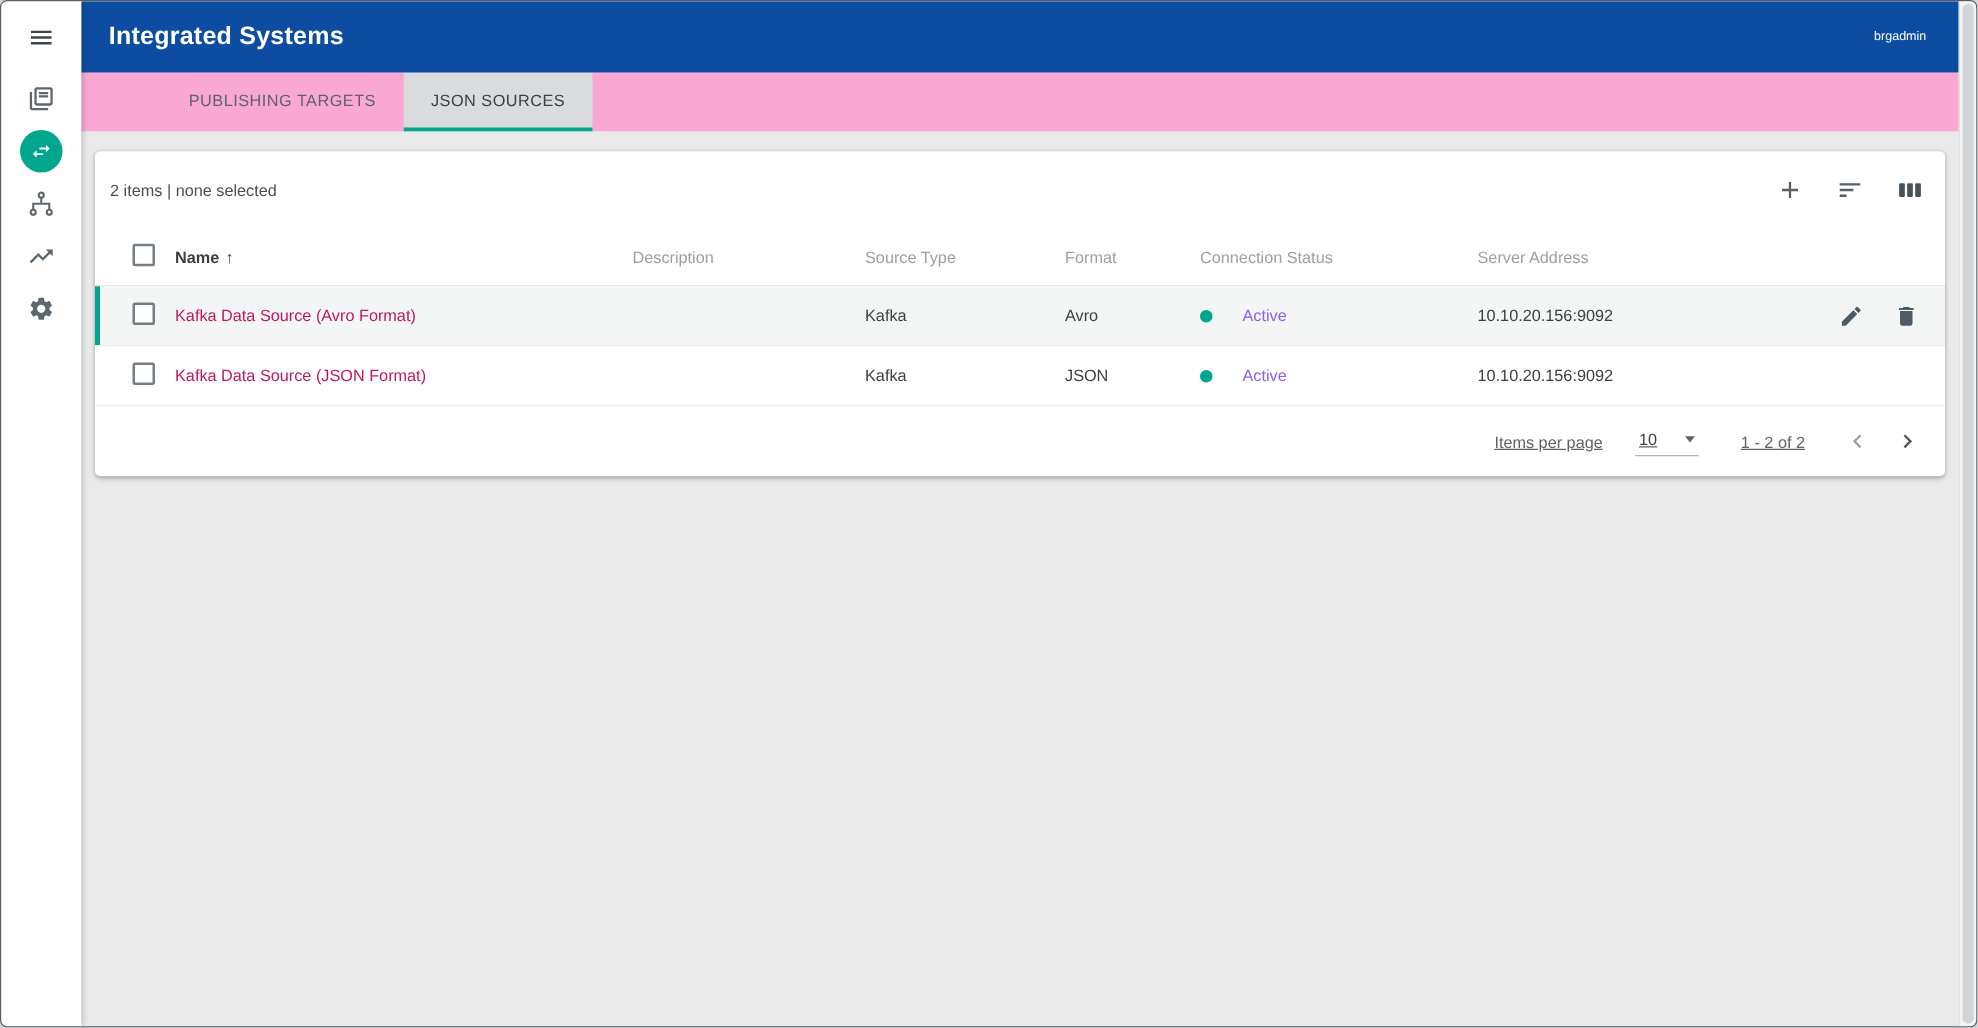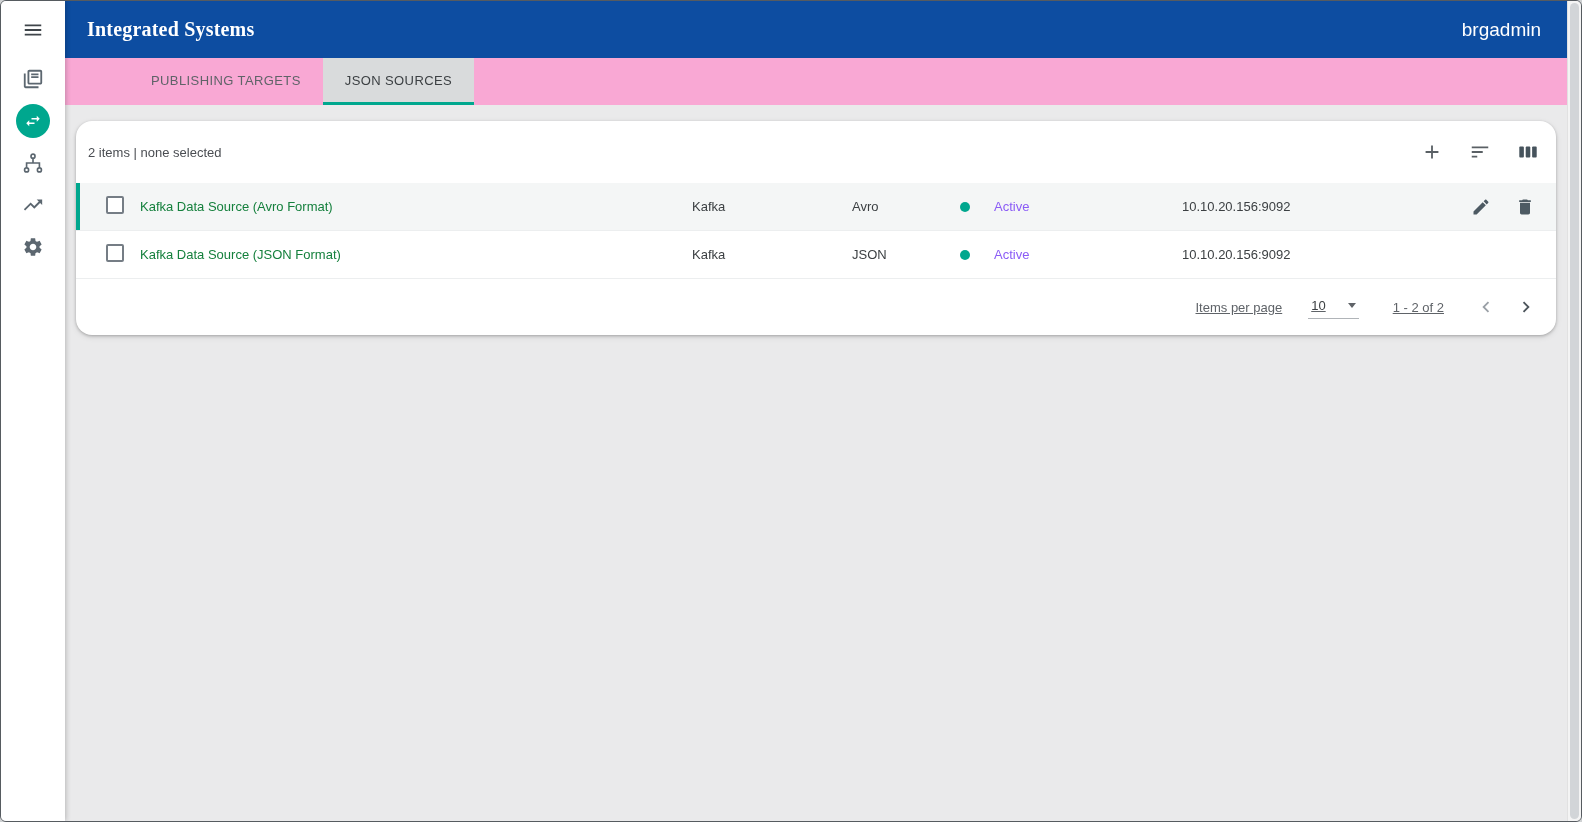--- a/index.html
+++ b/index.html
@@ -15,33 +15,33 @@
              display:flex; flex-direction:column; align-items:center; padding-top:8px; }
   .sb-btn { width:40px; height:40px; margin:1px 0; border:none; background:none; cursor:pointer;
             display:flex; align-items:center; justify-content:center; color:#5c6770; border-radius:50%; }
   .sb-btn.menu { color:#3f454a; margin-bottom:8px; }
   .sb-btn.active { background:#00A78E; color:#ffffff; width:34px; height:34px; margin:4px 0; }
 
   
   .topbar { position:absolute; left:64px; right:14px; top:0; height:57px; background:#0d4da1;
             color:#fff; display:flex; align-items:center; justify-content:space-between;
             padding:0 26px 0 22px; z-index:3; }
-  .topbar h1 { font-size:20px; font-weight:700; letter-spacing:.2px;font-family:Liberation Serif, serif; }
-  .username { font-size:19px; }
+  .topbar h1 { font-size:20px; font-weight:700; letter-spacing:.2px; }
+  .username { font-size:10px; }
 
   
   .tabbar { position:absolute; left:64px; right:14px; top:57px; height:47px; background:#f9a8d4;
             display:flex; align-items:stretch; padding-left:64px; z-index:2; }
   .tab { display:flex; align-items:center; padding:0 22px; font-size:13px; letter-spacing:.4px;
          color:#5f6368; cursor:pointer; border-bottom:3px solid transparent; }
   .tab.active { background:#d9dbdc; color:#3c4043; border-bottom-color:#00A78E; }
 
   
   .content { position:absolute; left:64px; right:14px; top:104px; bottom:0; padding:16px 11px; }
-  .card { background:#fff; border-radius:16px;
+  .card { background:#fff; border-radius:4px;
           box-shadow:0 1px 3px rgba(0,0,0,.24), 0 2px 6px rgba(0,0,0,.10); }
 
   .card-toolbar { height:62px; display:flex; align-items:center; justify-content:space-between;
                   padding:0 8px 0 12px; }
   .summary { font-size:13px; color:#4a4d52; }
   .toolbar-actions { display:flex; gap:8px; }
   .icon-btn { width:40px; height:40px; border:none; background:none; cursor:pointer;
               display:flex; align-items:center; justify-content:center; color:#5a6065; }
   .icon-btn.darker { color:#46535c; }
 
@@ -58,21 +58,21 @@
   .c-actions{ width:132px; flex:none; display:flex; justify-content:flex-end; gap:10px; padding-right:14px; }
 
   .thead { height:46px; border-bottom:1px solid #e4e6e8; font-size:13px; color:#9aa0a6; }
   .thead .c-name { color:#3c4043; font-weight:700; display:flex; align-items:center; gap:5px; }
   .sort-arrow { font-size:13px; color:#3c4043; font-weight:400; }
 
   .trow { height:48px; border-bottom:1px solid #eceeef; font-size:13px; color:#3c4043; position:relative; }
   .trow.highlight { background:#f4f6f6; }
   .trow.highlight::before { content:""; position:absolute; left:0; top:0; bottom:0; width:4px; background:#00A78E; }
 
-  .row-link { color:#15803d; text-decoration:none; cursor:pointer; }
+  .row-link { color:#be185d; text-decoration:none; cursor:pointer; }
   .checkbox { width:18px; height:18px; border:2px solid #757d85; border-radius:2px; background:#fff;
               display:inline-block; cursor:pointer; }
   .dot { width:10px; height:10px; border-radius:50%; background:#00A78E; display:inline-block; flex:none; }
   .status-text { color:#8b5cf6;margin-left:16px; }
   .action-btn { width:34px; height:34px; border:none; background:none; cursor:pointer;
                 display:flex; align-items:center; justify-content:center; color:#4d5a63; }
 
   
   .pagination { height:56px; display:flex; align-items:center; justify-content:flex-end;
                 font-size:13px; color:#5f6368; padding-right:10px;text-decoration:underline; }
@@ -173,20 +173,35 @@
           <button class="icon-btn darker">
             <svg width="22" height="22" viewBox="0 0 24 24" fill="currentColor">
                 <rect x="2.5" y="6" width="5" height="12" rx="1"></rect>
                 <rect x="9.5" y="6" width="5" height="12" rx="1"></rect>
                 <rect x="16.5" y="6" width="5" height="12" rx="1"></rect>
               </svg>
           </button>
         </div>
       </div>
 
+      <div class="thead">
+        <div class="cell c-select">
+          <span class="checkbox"></span>
+        </div>
+        <div class="cell c-name">
+          <span>Name</span>
+          <span class="sort-arrow">↑</span>
+        </div>
+        <div class="cell c-desc">Description</div>
+        <div class="cell c-type">Source Type</div>
+        <div class="cell c-format">Format</div>
+        <div class="cell c-status">Connection Status</div>
+        <div class="cell c-server">Server Address</div>
+        <div class="cell c-actions"></div>
+      </div>
 
       <div class="trow highlight">
         <div class="cell c-select">
           <span class="checkbox"></span>
         </div>
         <div class="cell c-name">
           <a class="row-link">Kafka Data Source (Avro Format)</a>
         </div>
         <div class="cell c-desc"></div>
         <div class="cell c-type">Kafka</div>

